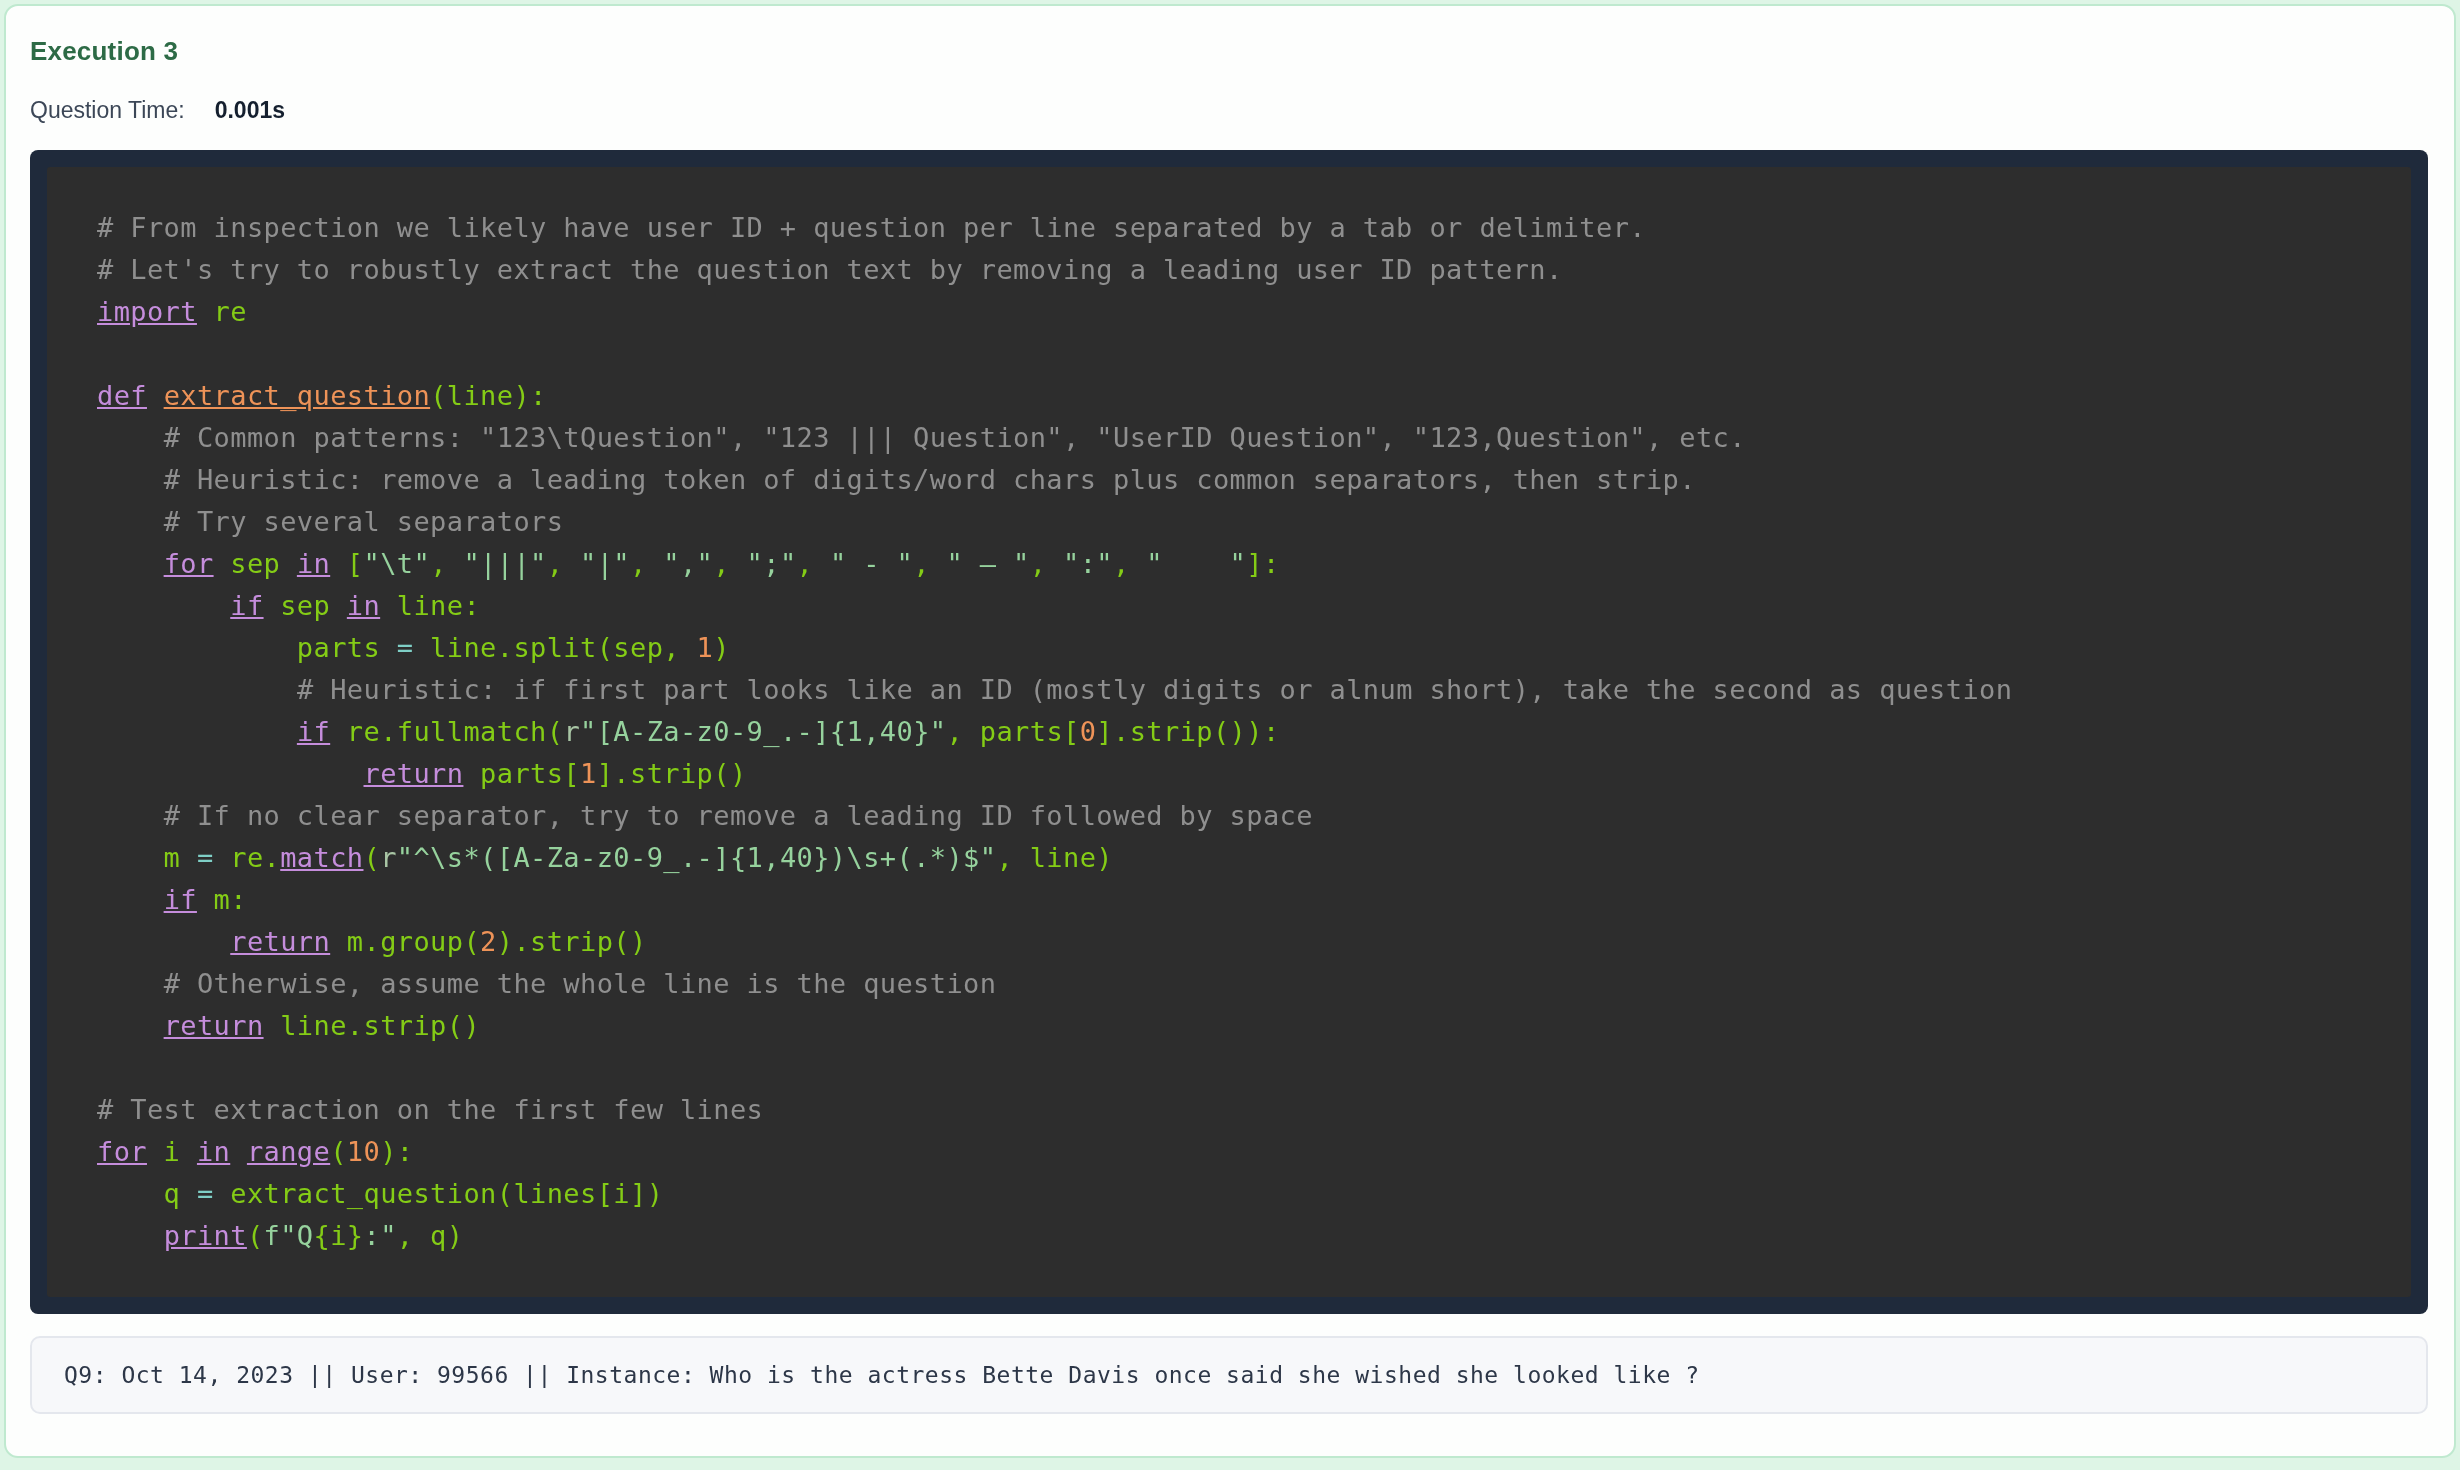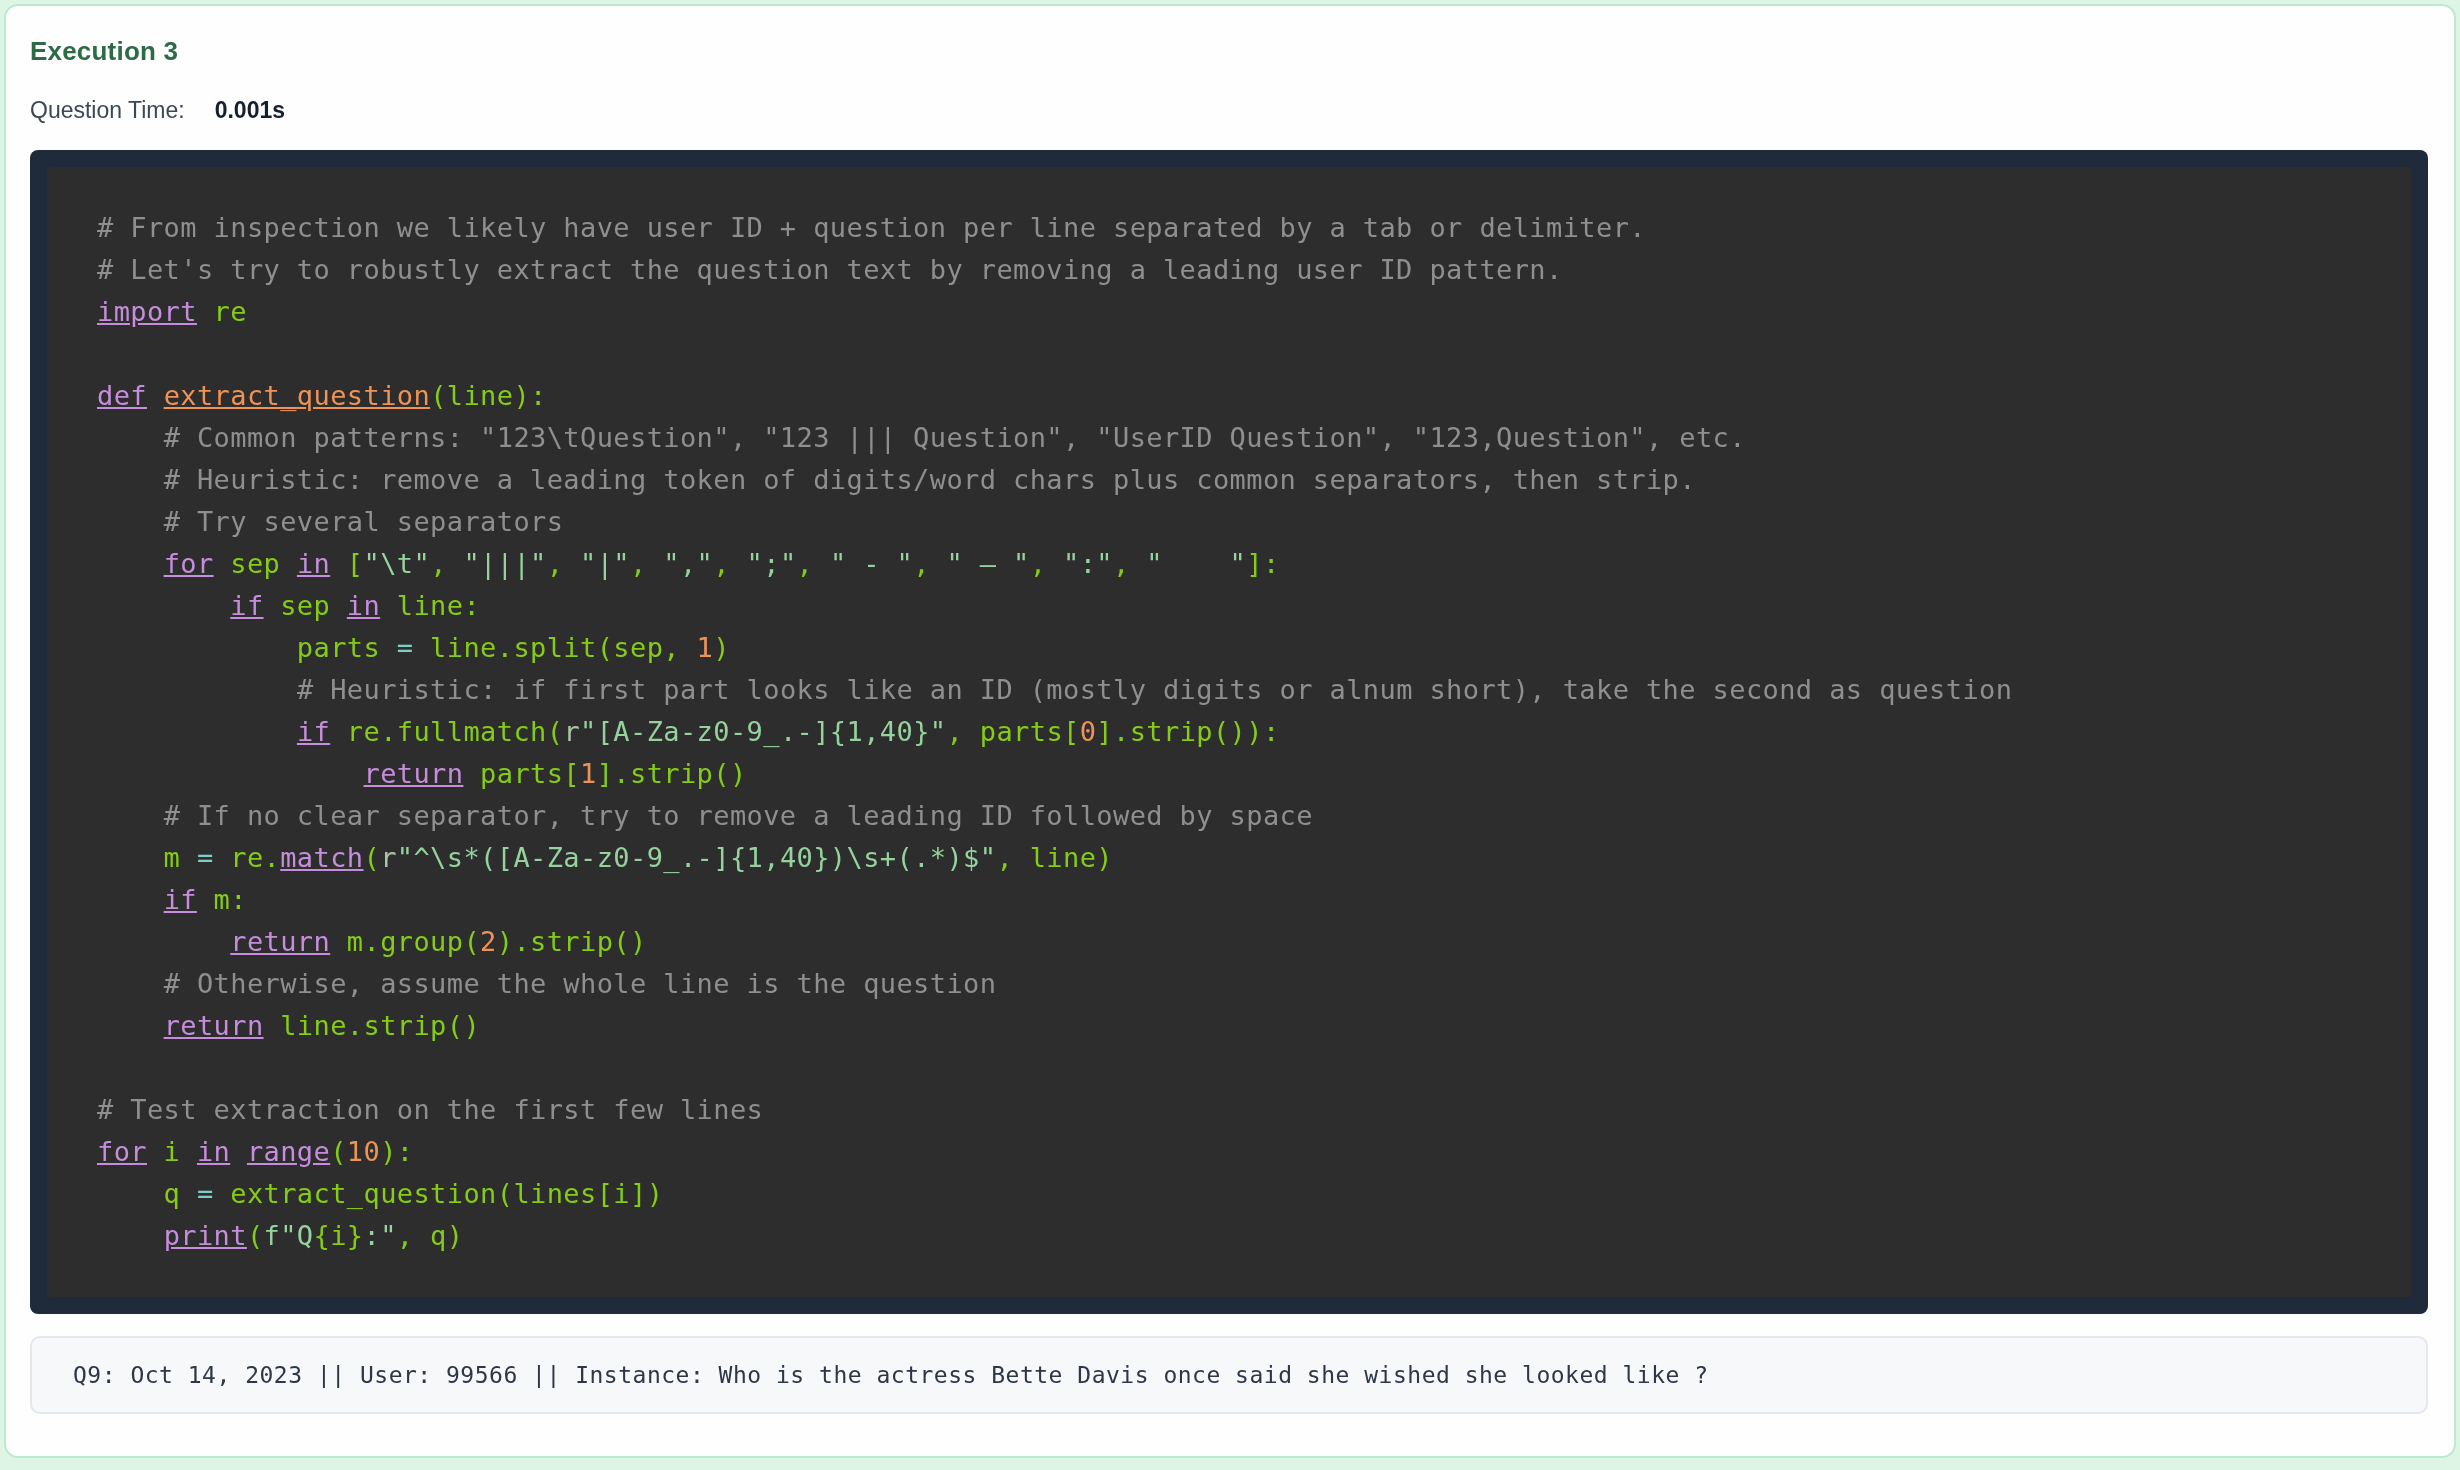--- a/index.html
+++ b/index.html
@@ -66,21 +66,21 @@
   .t-f{color:#ee9358;text-decoration:underline;}
   .t-n{color:#ee9358;}
   .t-s{color:#96d29d;}
   .t-o{color:#7fcfc6;}
   .t-p{color:#a9c6a5;}
   .output-box{
     margin-top:22px;
     background:#f7f8fa;
     border:2px solid #e4e7ed;
     border-radius:10px;
-    padding:24px 41px;
+    padding:24px 32px;
     box-sizing:border-box;
   }
   .output-text{
     font-family:"DejaVu Sans Mono", monospace;
     font-size:23px;
     letter-spacing:0.5px;
     color:#2d3748;
     white-space:pre;
   }
 </style>

